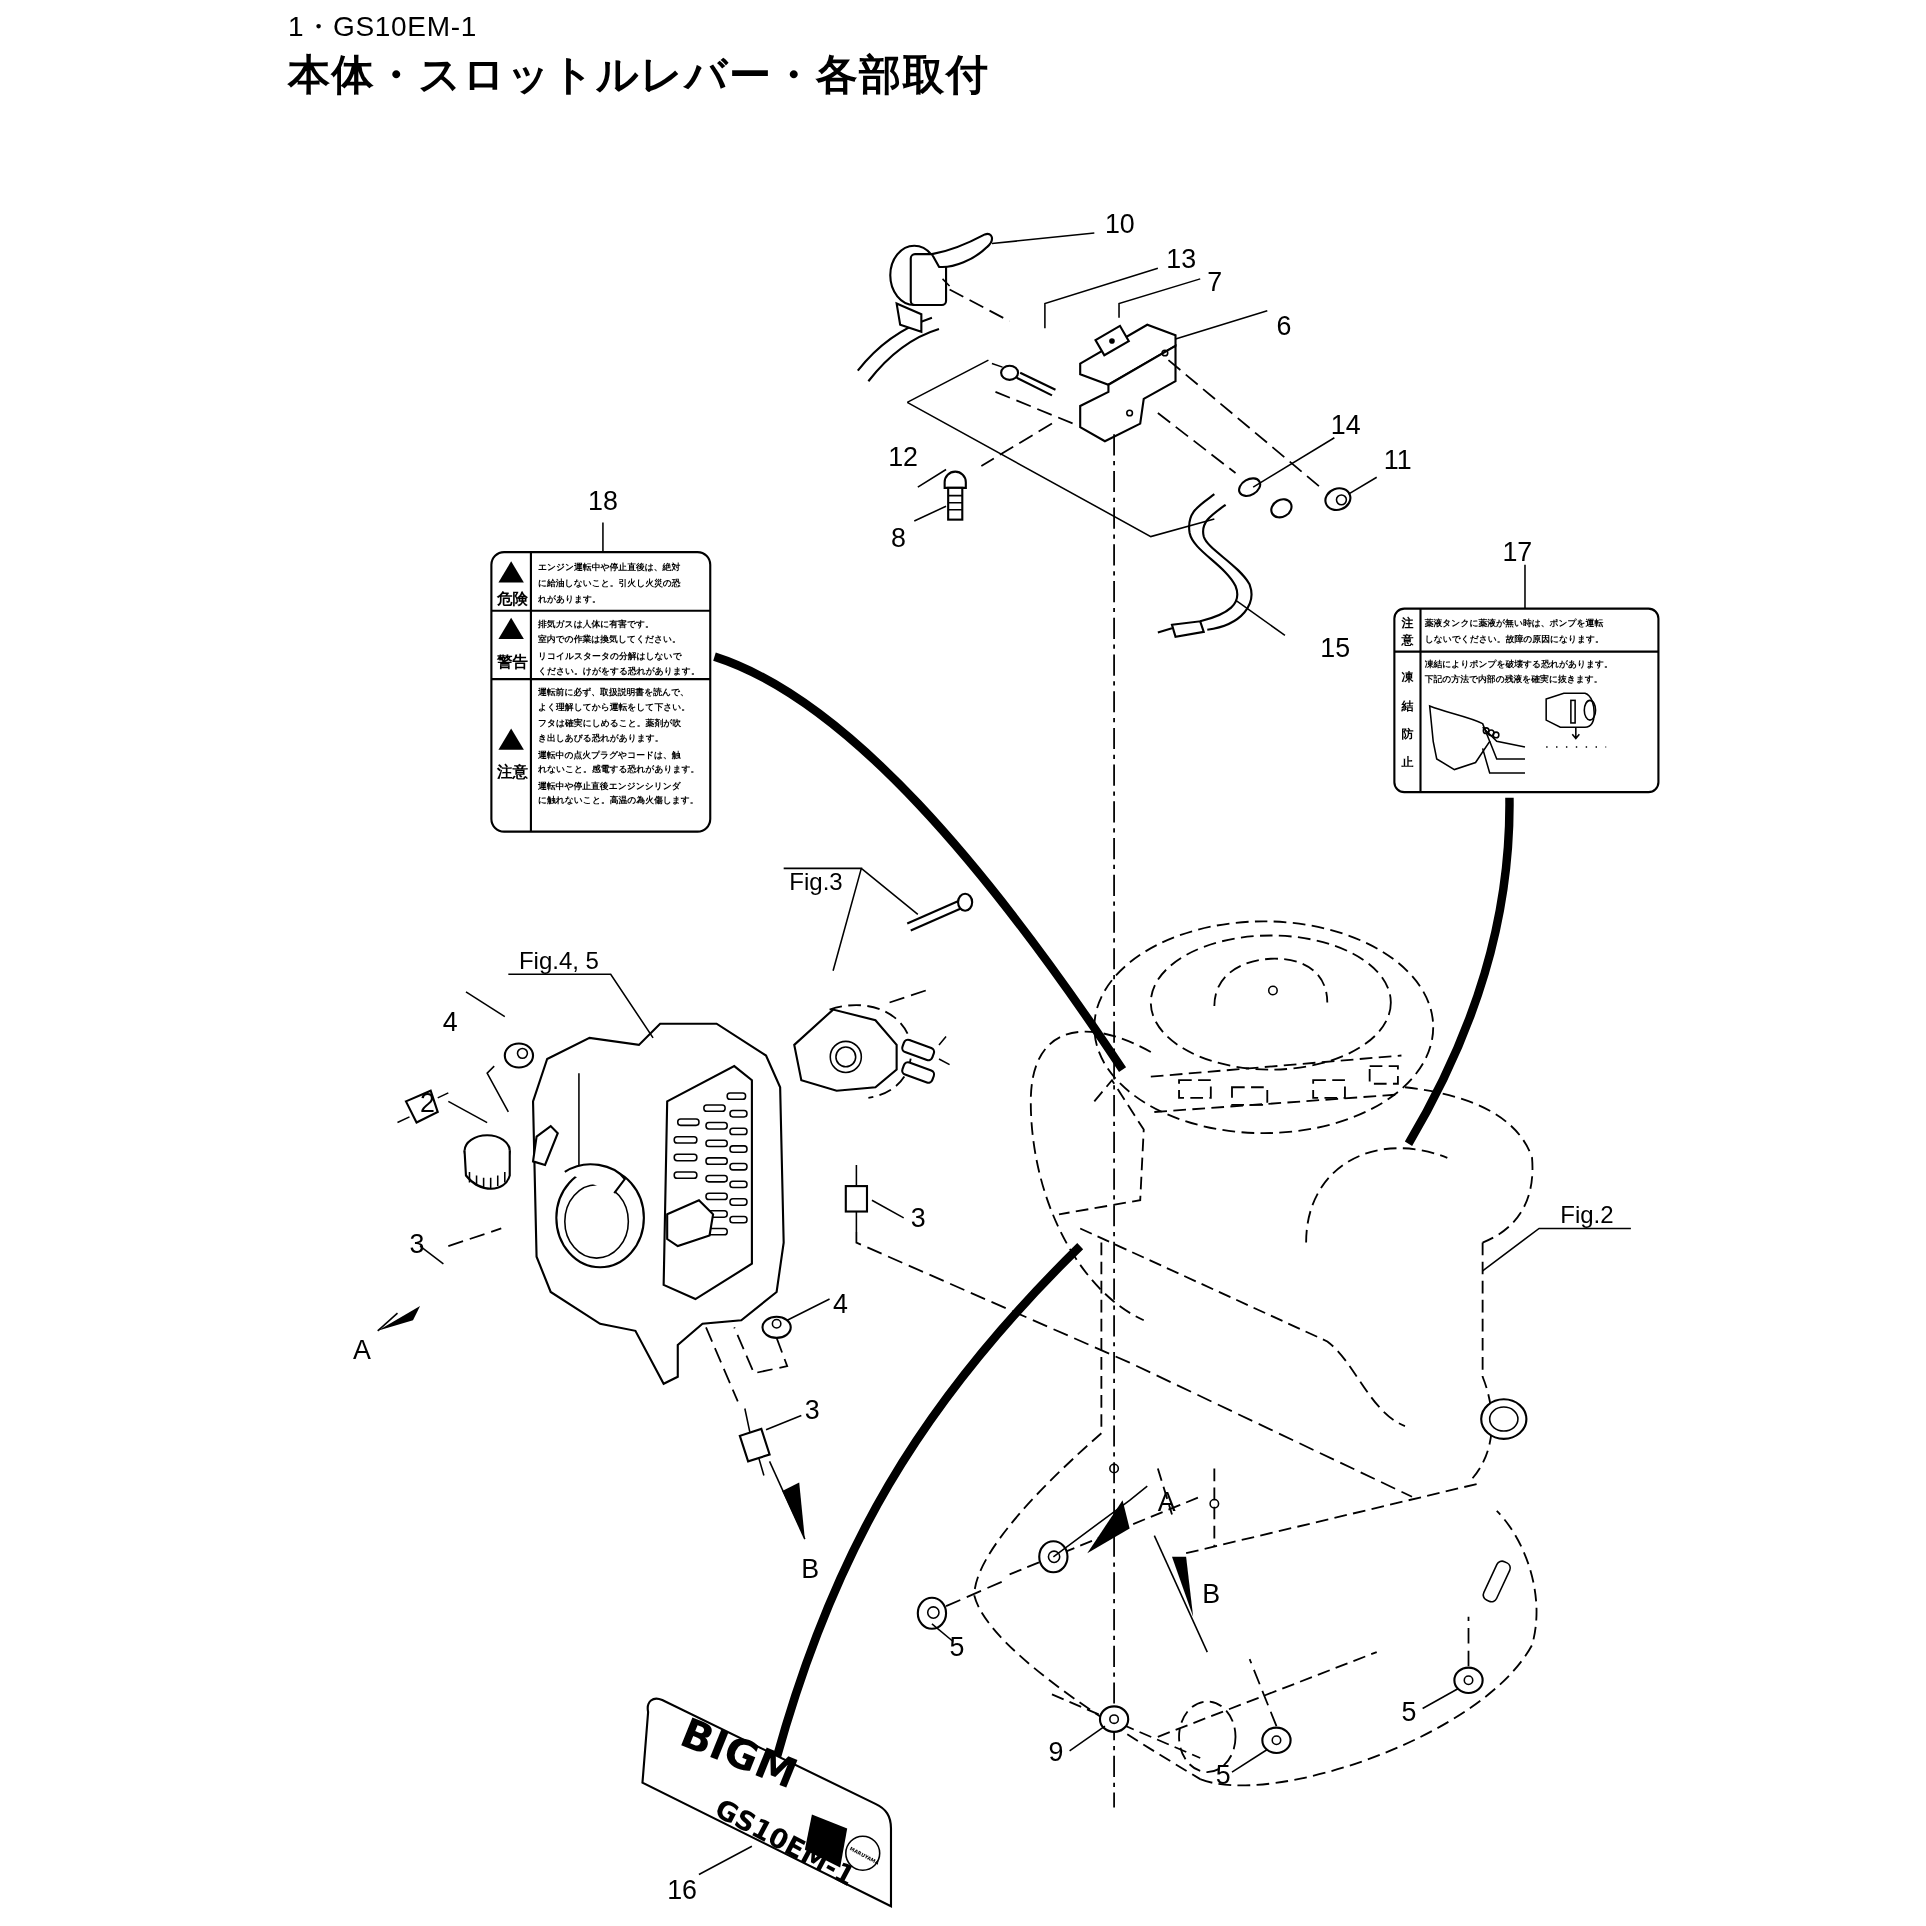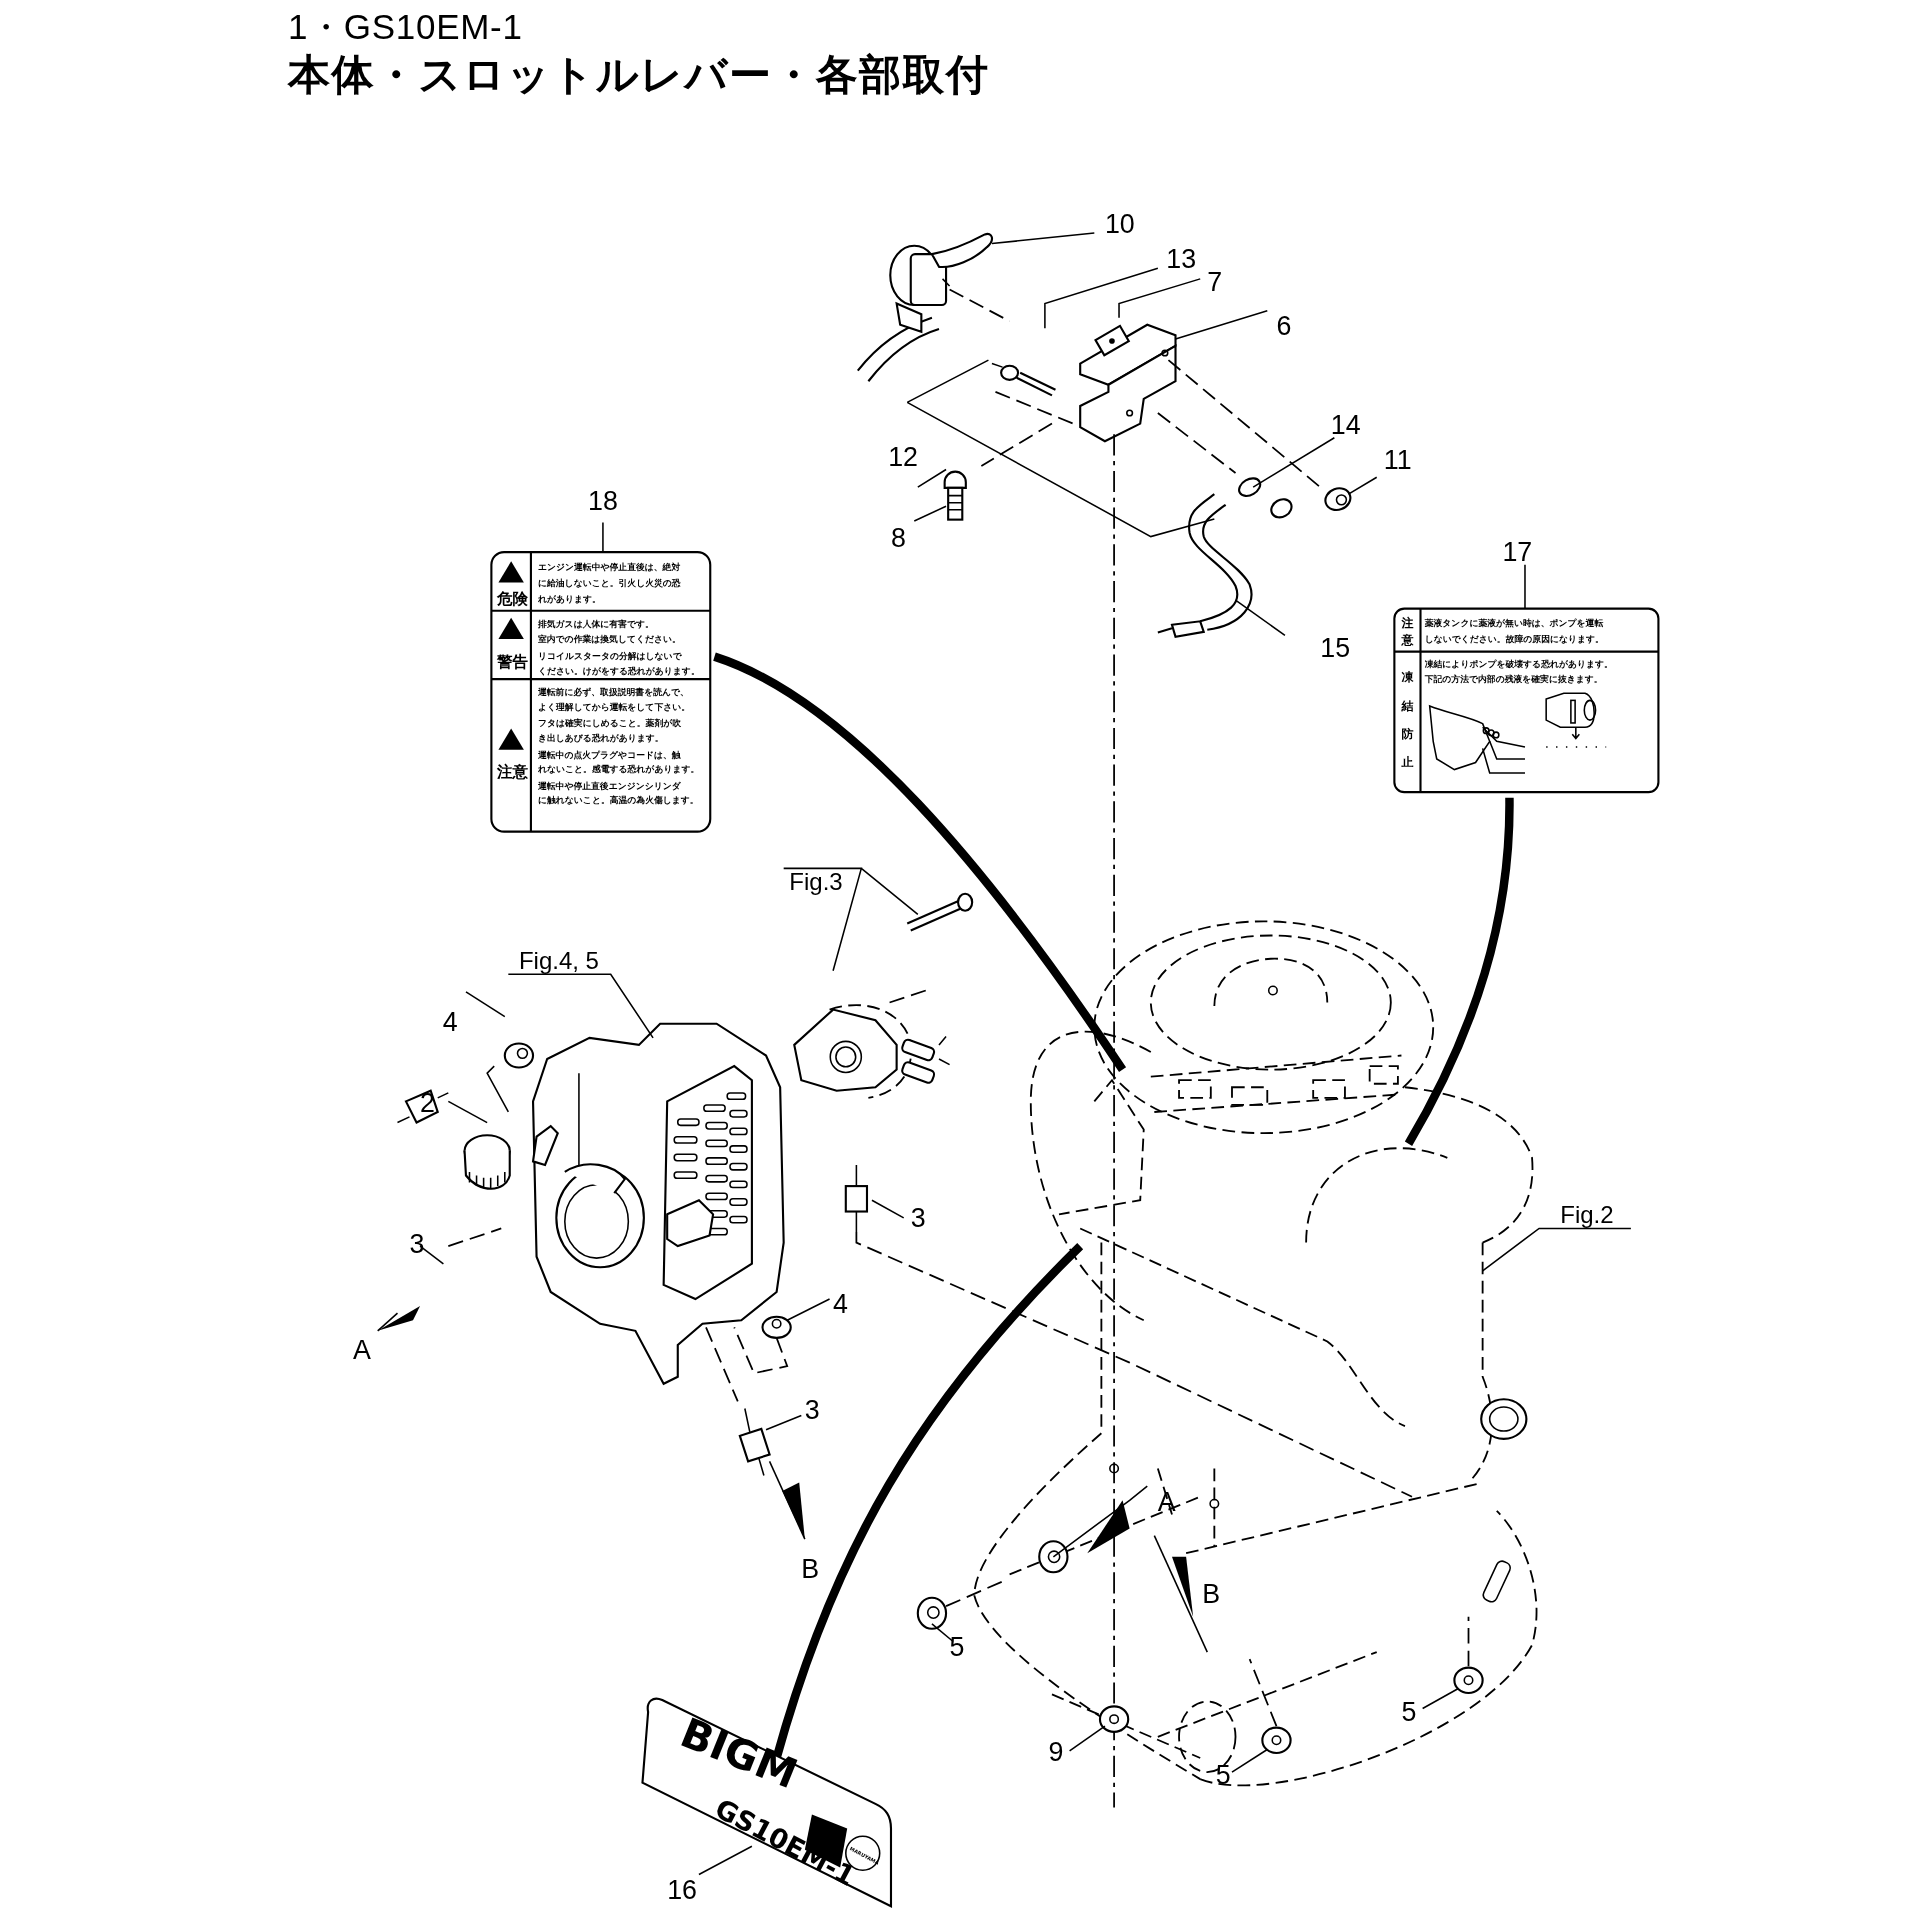--- a/index.html
+++ b/index.html
@@ -1,18 +1,18 @@
 <!DOCTYPE html>
 <html style="font-size:11.3px"><head>
 <meta charset="utf-8">
 <style>
   html, body { margin:0; padding:0; background:#ffffff; }
   body { width:1926px; height:1926px; position:relative; overflow:hidden;
          font-family:"DejaVu Sans", "Liberation Sans", sans-serif; color:#000; }
-  .title-line1 { position:absolute; left:288px; top:2.8px; font-size:35px; line-height:47px;
+  .title-line1 { position:absolute; left:288px; top:2.8px; font-size:28px; line-height:47px;
                  font-family:"Liberation Sans", sans-serif; letter-spacing:0.7px; }
   .title-line2 { position:absolute; left:288px; top:49px; font-size:42px; line-height:51px;
                  font-family:"DejaVu Sans", sans-serif; font-weight:bold; letter-spacing:1.4px; }
   svg.diagram { position:absolute; left:0; top:0; }
   .callout { font-family:"Liberation Sans", sans-serif; font-size:38px; fill:#000; }
   .figref  { font-family:"Liberation Sans", sans-serif; font-size:34px; fill:#000; }
   .label-text { font-family:"DejaVu Sans", sans-serif; font-size:12.5px; fill:#000; font-weight:bold; }
   .label-head { font-family:"DejaVu Sans", sans-serif; font-size:22px; fill:#000; font-weight:bold; }
   .label-head-sm { font-family:"DejaVu Sans", sans-serif; font-size:17px; fill:#000; font-weight:bold; }
   .line { stroke:#000; stroke-width:3; fill:none; }

